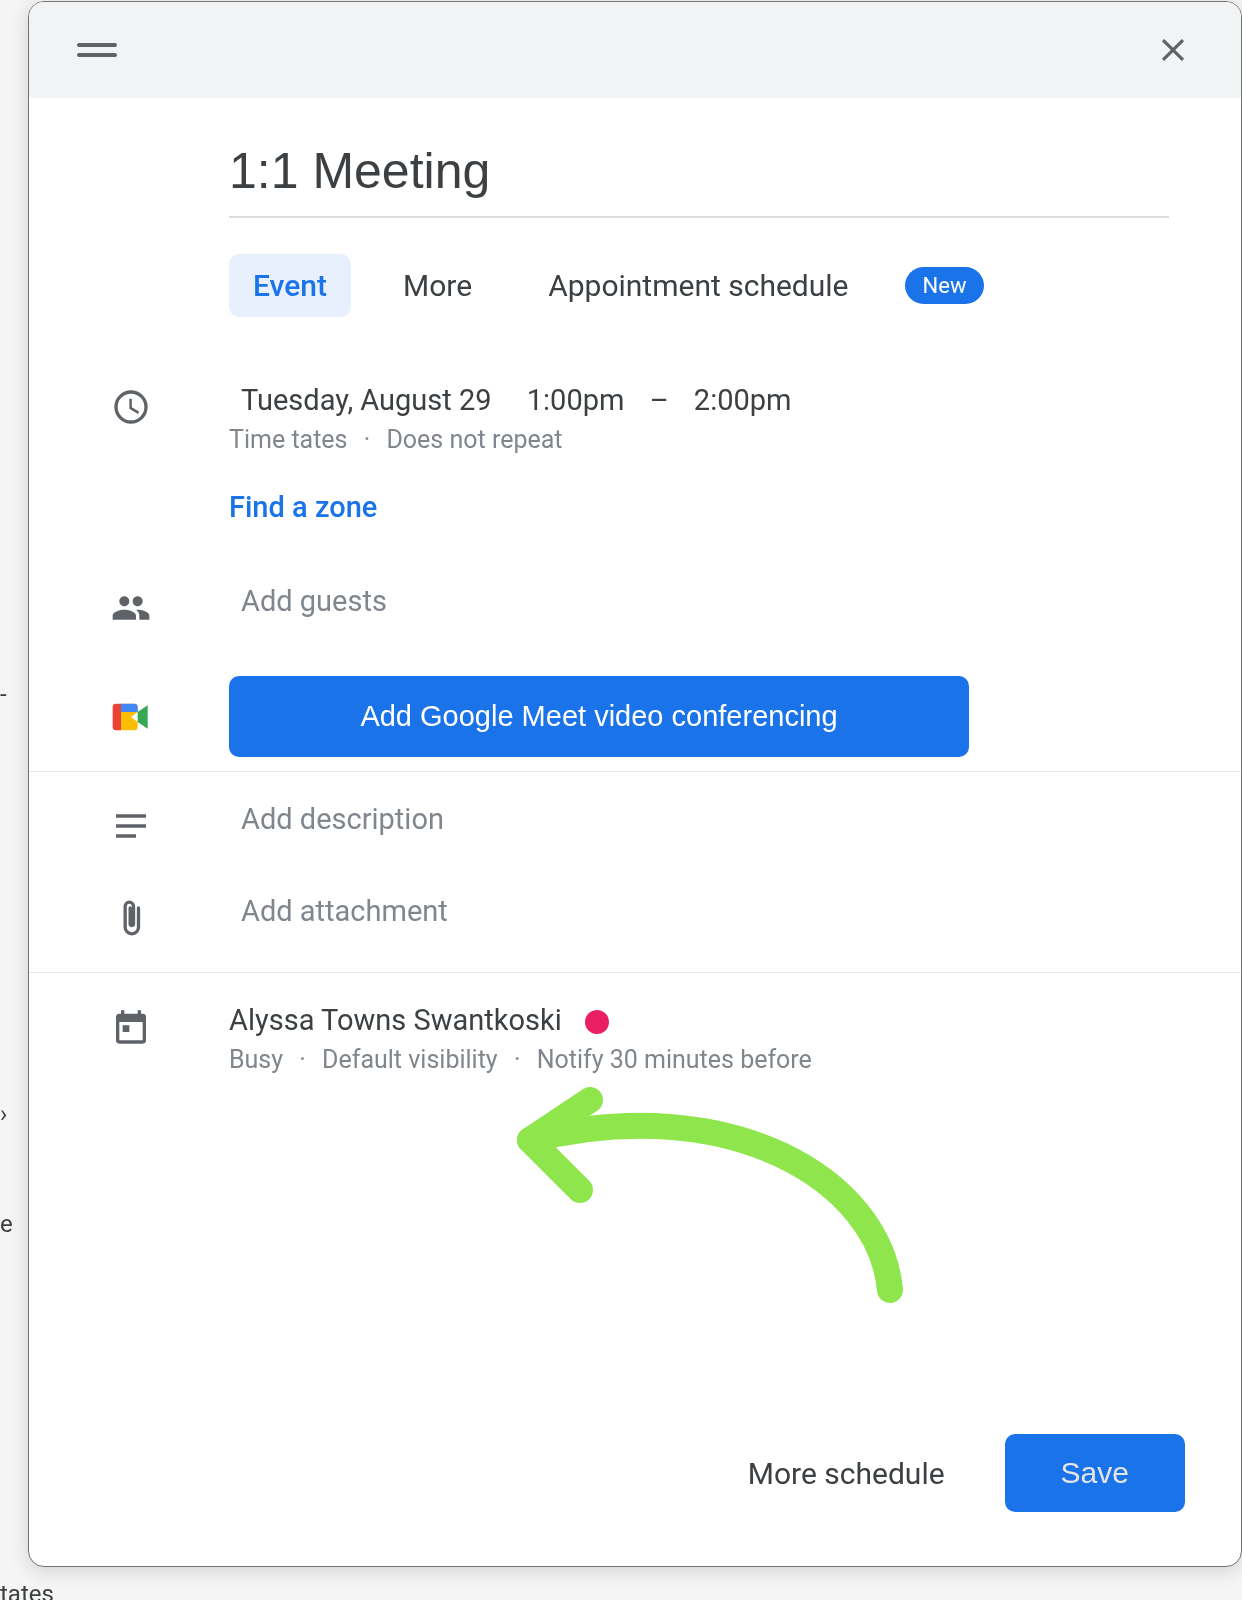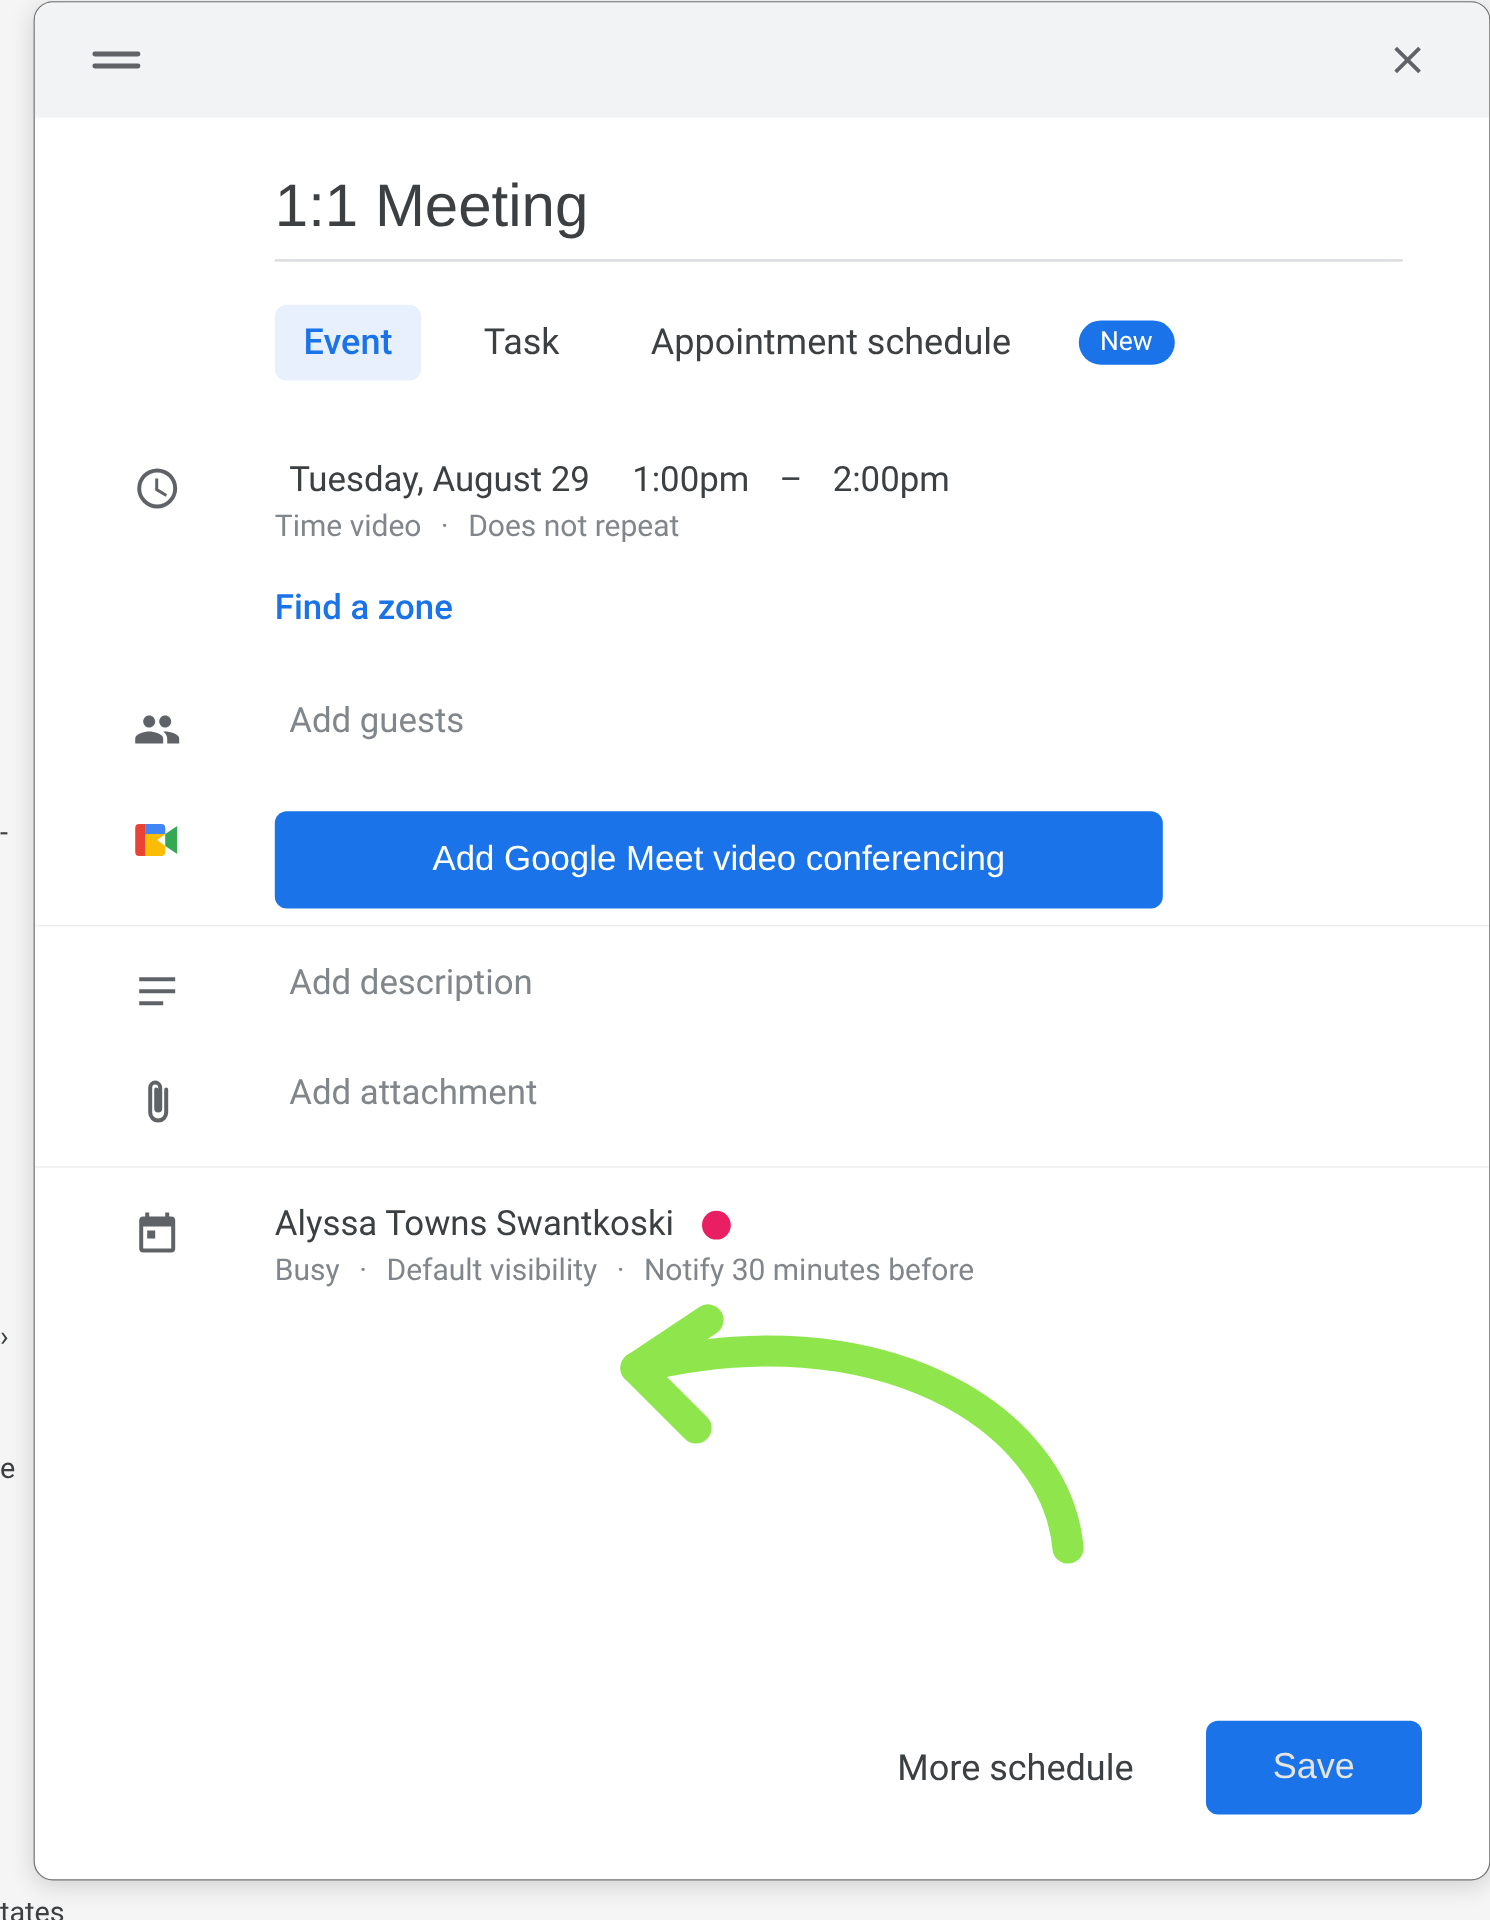--- a/index.html
+++ b/index.html
@@ -159,21 +159,21 @@
         </svg>
     </div>
   </div>
 
   <div class="title-row">
     <input class="title-input" value="1:1 Meeting" style="">
   </div>
 
   <div class="tabs-row">
     <div class="tab active">Event</div>
-    <div class="tab">Task</div>
+    <div class="tab">More</div>
     <div class="tab">Appointment schedule</div>
     <div class="new-badge">New</div>
   </div>
 
   <div style="height: 36px;"></div>
 
   <div class="row">
     <div class="icon-col">
       <span>
         <svg viewBox="0 0 24 24">
@@ -182,42 +182,42 @@
       </span>
     </div>
     <div class="content-col">
       <div class="time-line">
         <span>Tuesday, August 29</span>
         <span style="margin-left:28px;">1:00pm</span>
         <span class="time-sep">–</span>
         <span>2:00pm</span>
       </div>
       <div class="time-sub">
-        <span>Time video</span>
+        <span>Time tates</span>
         <span class="dot">·</span>
         <span>Does not repeat</span>
       </div>
       <div class="find-time">Find a zone</div>
     </div>
   </div>
 
   <div class="row">
     <div class="icon-col">
       <span>
         <svg viewBox="0 0 24 24">
             <path d="M16 11c1.66 0 3-1.34 3-3s-1.34-3-3-3-3 1.34-3 3 1.34 3 3 3zm-8 0c1.66 0 3-1.34 3-3S9.66 5 8 5 5 6.34 5 8s1.34 3 3 3zm0 2c-2.33 0-7 1.17-7 3.5V19h14v-2.5C15 14.17 10.33 13 8 13zm8 0c-.29 0-.62.02-.97.05 1.16.84 1.97 1.97 1.97 3.45V19h6v-2.5c0-2.33-4.67-3.5-7-3.5z"></path>
           </svg>
       </span>
     </div>
     <div class="content-col">
       <div class="field-placeholder">Add guests</div>
     </div>
   </div>
 
-  <div class="row" style="padding-top:14px; padding-bottom:14px;">
+  <div class="row" style="padding-top:14px; padding-bottom:14px;align-items:center;">
     <div class="icon-col">
       <span>
         <svg viewBox="0 0 24 24" width="40" height="40">
           <path d="M1 6v12a2 2 0 002 2h3V4H3a2 2 0 00-2 2z" fill="#EA4335"></path>
           <path d="M6 4v16h8a2 2 0 002-2v-3l-4-3 4-3V6a2 2 0 00-2-2H6z" fill="#FBBC04"></path>
           <path d="M16 9v6l6 4V5l-6 4z" fill="#34A853"></path>
           <path d="M6 4h8a2 2 0 012 2v3l-10 0V4z" fill="#4285F4"></path>
         </svg>
       </span>
     </div>

